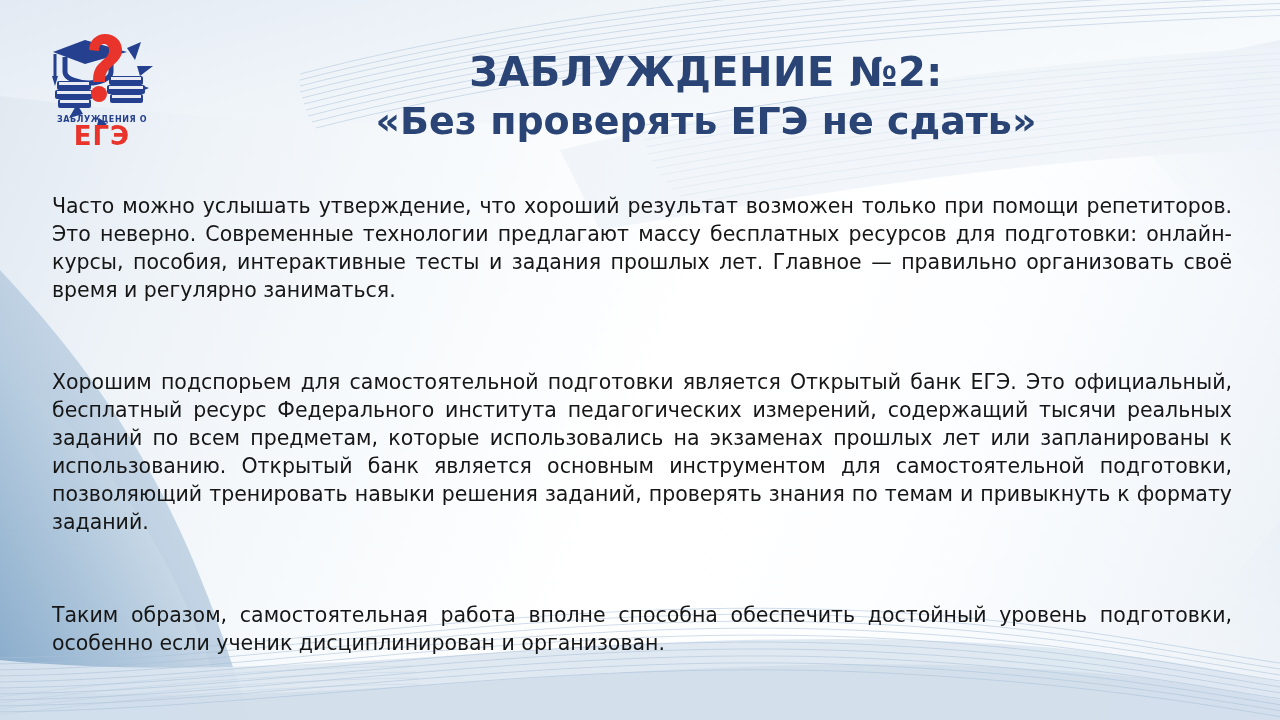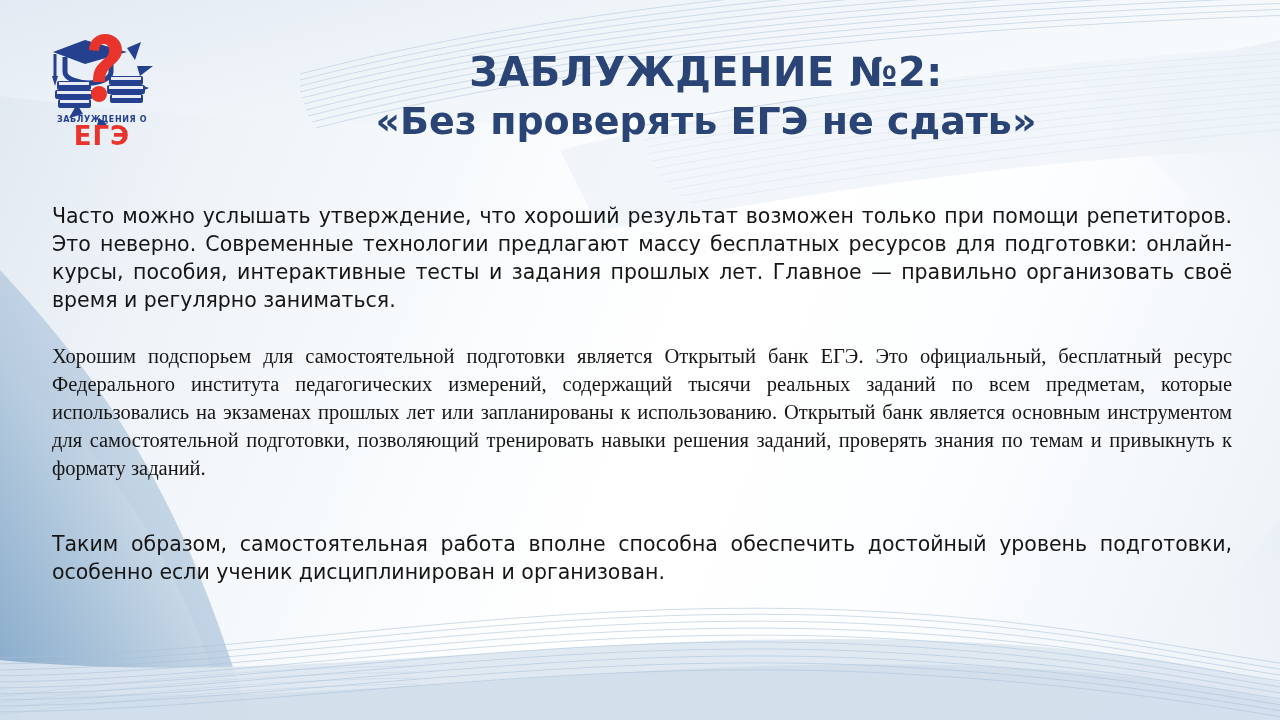--- a/index.html
+++ b/index.html
@@ -72,35 +72,35 @@
     line-height: 1.05;
     color: #2a4575;
     white-space: nowrap;
     text-shadow: 0 1px 0 rgba(255,255,255,0.55);
   }
 
   
   .body-copy {
     position: absolute;
     left: 52px;
-    top: 202px;
+    top: 192px;
     width: 1180px;
   }
   .para {
     font-family: "DejaVu Sans", "Liberation Sans", sans-serif;
     font-size: 20.5px;
     line-height: 28px;
     color: #161616;
     text-align: justify;
     text-justify: inter-word;
     margin: 0;
   }
   .para + .para { margin-top: 28px; }
-  .para.p2 { margin-top: 28px; font-family: Liberation Serif, serif; }
-  .para.p3 { margin-top: 48px; }
+  .para.p2 { margin-top: 64px; }
+  .para.p3 { margin-top: 65px; }
 </style>
 </head>
 <body>
 
 <div class="slide">
 
   <div class="bg-layer">
     <svg viewBox="0 0 1280 720" xmlns="http://www.w3.org/2000/svg" aria-hidden="true">
       <defs>
         <linearGradient id="gTopBand" x1="0" y1="0" x2="1" y2="0.4">

